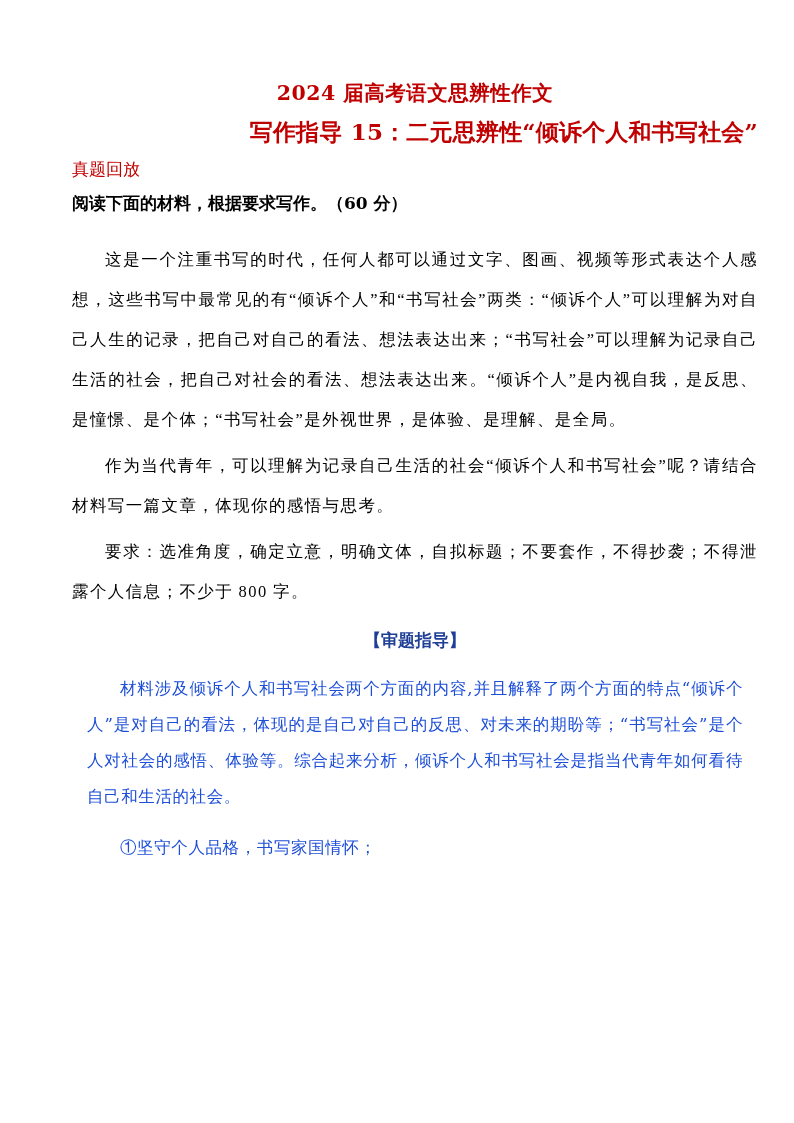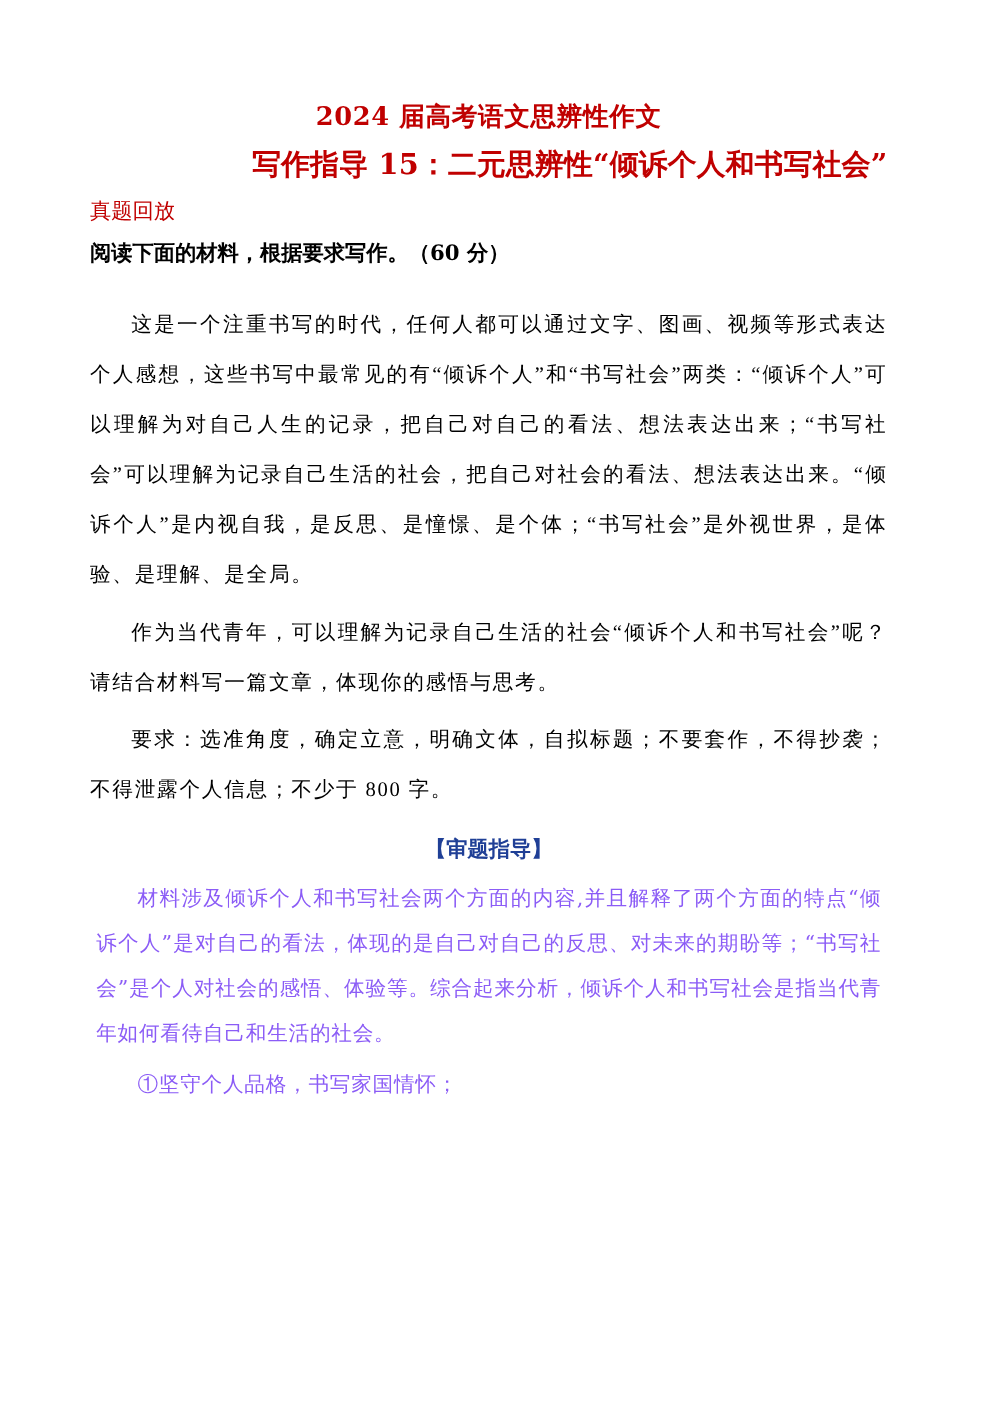--- a/index.html
+++ b/index.html
@@ -11,21 +11,21 @@
     height: 1123px;
     background: #ffffff;
     font-family: "DejaVu Serif", "Liberation Serif", serif;
     color: #000000;
     overflow: hidden;
   }
   .page {
     width: 794px;
     height: 1123px;
     box-sizing: border-box;
-    padding: 78px 84px 60px 72px;
+    padding: 78px 36px 60px 72px;
     position: relative;
   }
 
   
   .title-line1 {
     text-align: center;
     color: #c00000;
     font-weight: bold;
     font-size: 20.5px;
     letter-spacing: 0.5px;
@@ -78,24 +78,24 @@
   .p-mat {
     font-size: 16.5px;
     line-height: 40px;
     margin: 0;
     text-indent: 2em;
     text-align: justify;
     letter-spacing: 1.4px;
     font-family: Liberation Serif, serif;
   }
   .p-blue {
-    color: #8b5cf6;
+    color: #1d4ed8;
     font-size: 16.5px;
     line-height: 36px;
-    margin: 5px;
+    margin: 15px;
     text-indent: 2em;
     text-align: justify;
     letter-spacing: 0.6px;
   }
   .spacer-sm { height: 6px; }
 </style>
 </head>
 <body>
 
 <div class="page">

